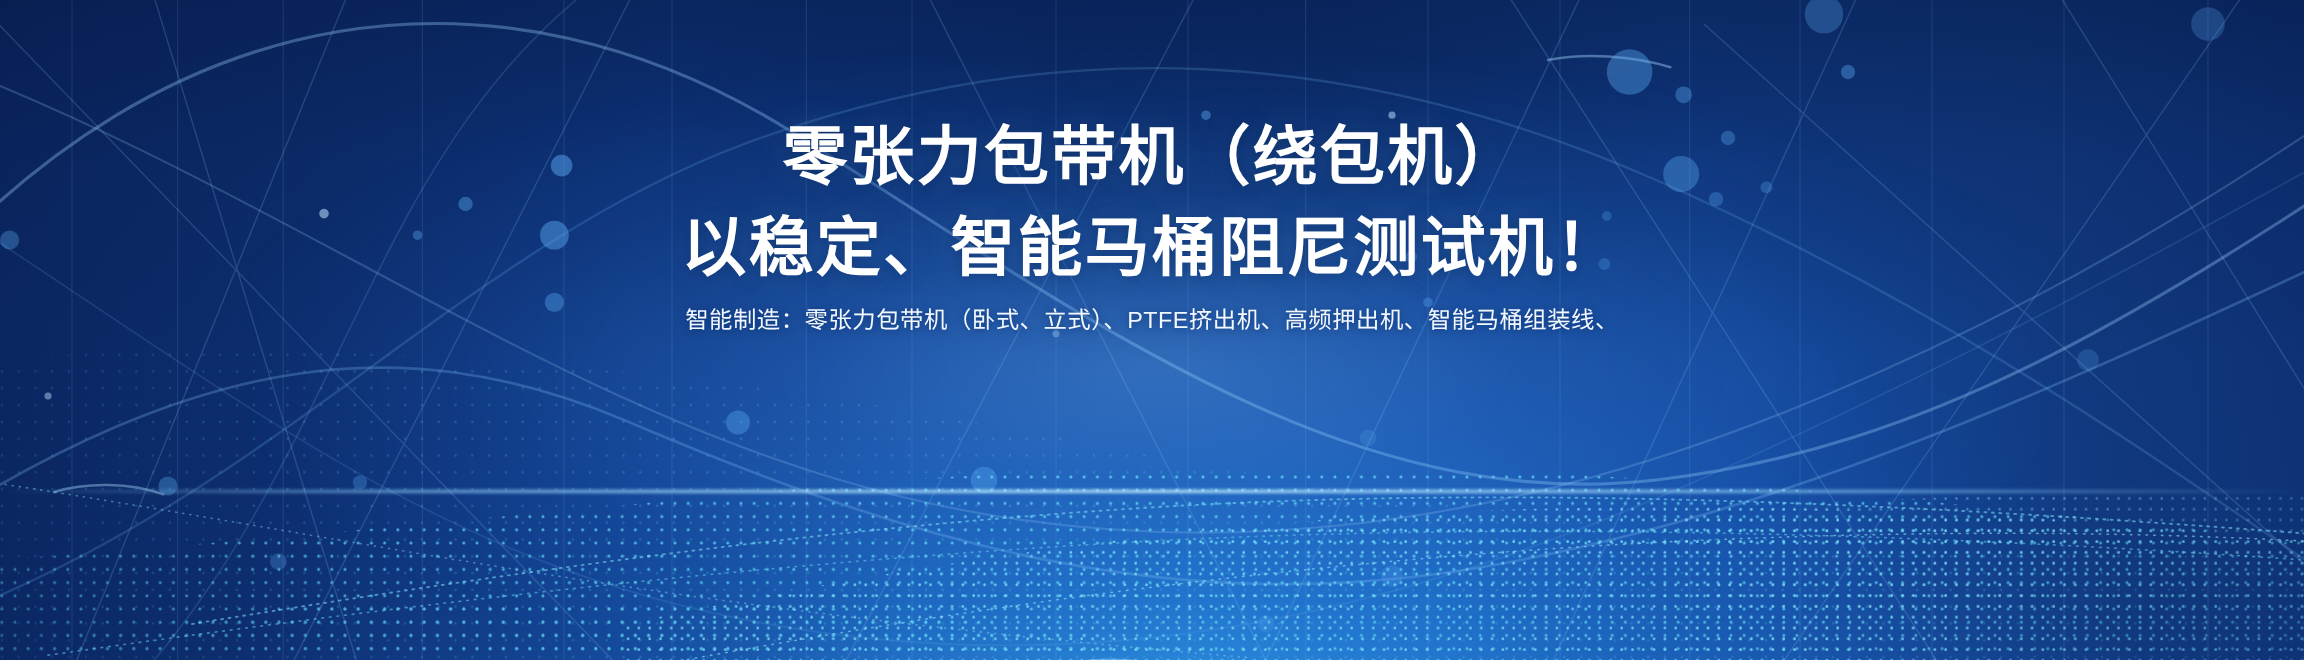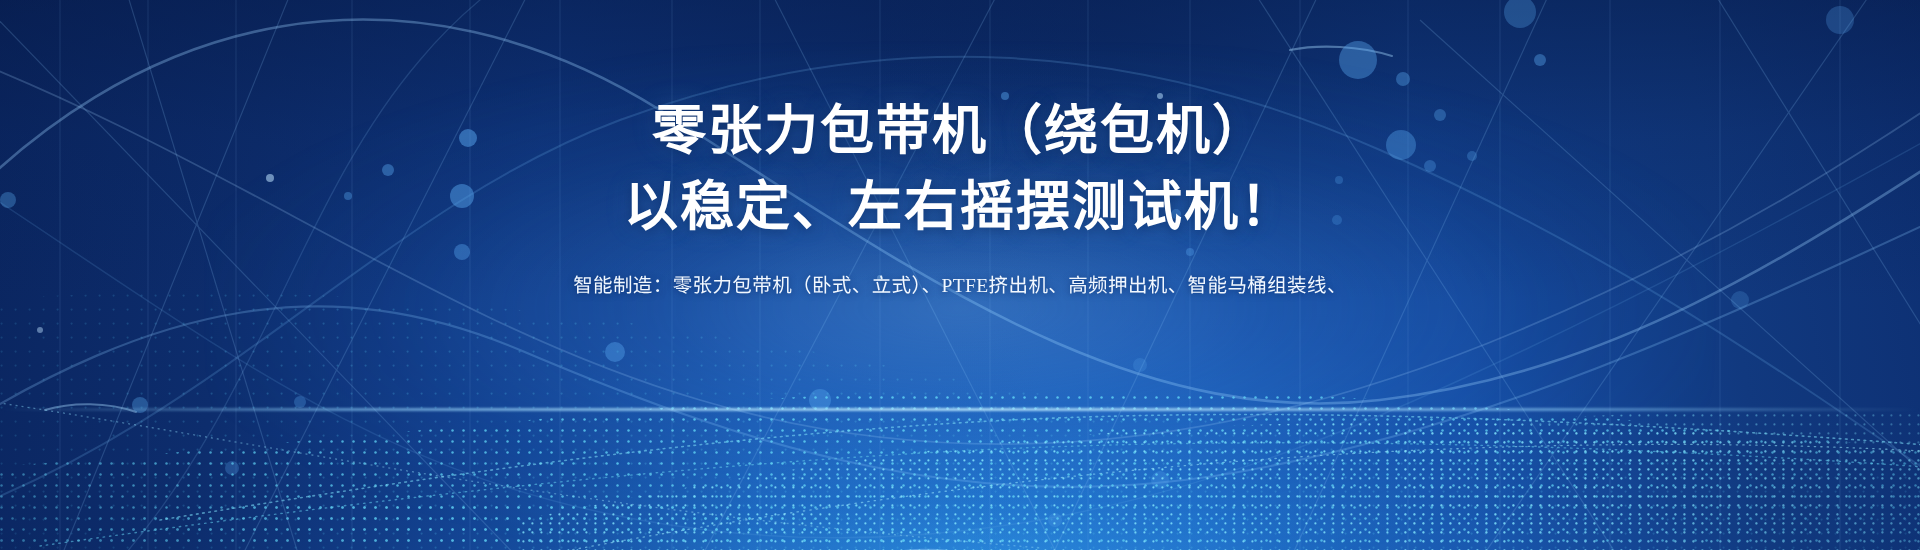--- a/index.html
+++ b/index.html
@@ -3,21 +3,21 @@
 <meta charset="utf-8">
 <title>Banner</title>
 <style>
   html,body{margin:0;padding:0;background:#0b2a6b;}
   *{box-sizing:border-box;}
   .banner{
     position:relative;
     width:1920px;
     height:550px;
     overflow:hidden;
-    font-family:Liberation Serif, serif;
+    font-family:Liberation Sans, sans-serif;
     background:#11357f;
   }
   
   .bg-base{
     position:absolute;inset:0;
     background:
       radial-gradient(120% 95% at 50% 105%, #2e8fe0 0%, #2173cc 16%, #1a5cb8 32%, #154aa4 48%, #113e90 64%, #0e3279 80%, #0c2a68 100%);
   }
   .bg-left{
     position:absolute;inset:0;
@@ -60,21 +60,21 @@
     font-size:54px;
     font-weight:bold;
     letter-spacing:2px;
     line-height:1.30;
     text-align:center;
     text-shadow:0 2px 12px rgba(4,30,80,0.55), 0 0 26px rgba(110,190,255,0.22);
     white-space:nowrap;
   }
   .headline.l2{margin-top:6px;}
   .subtitle{
-    margin-top:24px;
+    margin-top:6px;
     color:#f2f8ff;
     font-size:19.5px;
     font-weight:normal;
     line-height:2.05;
     text-align:center;
     letter-spacing:0.4px;
     text-shadow:0 1px 6px rgba(6,34,86,0.6);
     white-space:nowrap;
   }
 </style>
@@ -237,17 +237,17 @@
     <g fill="none" stroke="#8cd8f7" stroke-width="1.3" opacity="0.45" stroke-dasharray="2 4">
       <path d="M -20 400 C 180 430 380 470 600 500 C 760 522 900 536 1040 548"></path>
     </g>
   </svg>
 
   <div class="bg-hline"></div>
   <div class="bg-vignette"></div>
 
   <div class="content">
     <div class="headline l1">零张力包带机（绕包机）</div>
-    <div class="headline l2">以稳定、左右摇摆测试机！</div>
+    <div class="headline l2">以稳定、智能马桶阻尼测试机！</div>
     <div class="subtitle">智能制造：零张力包带机（卧式、立式）、PTFE挤出机、高频押出机、智能马桶组装线、</div>
   </div>
 
 </div>
 
 </body></html>

